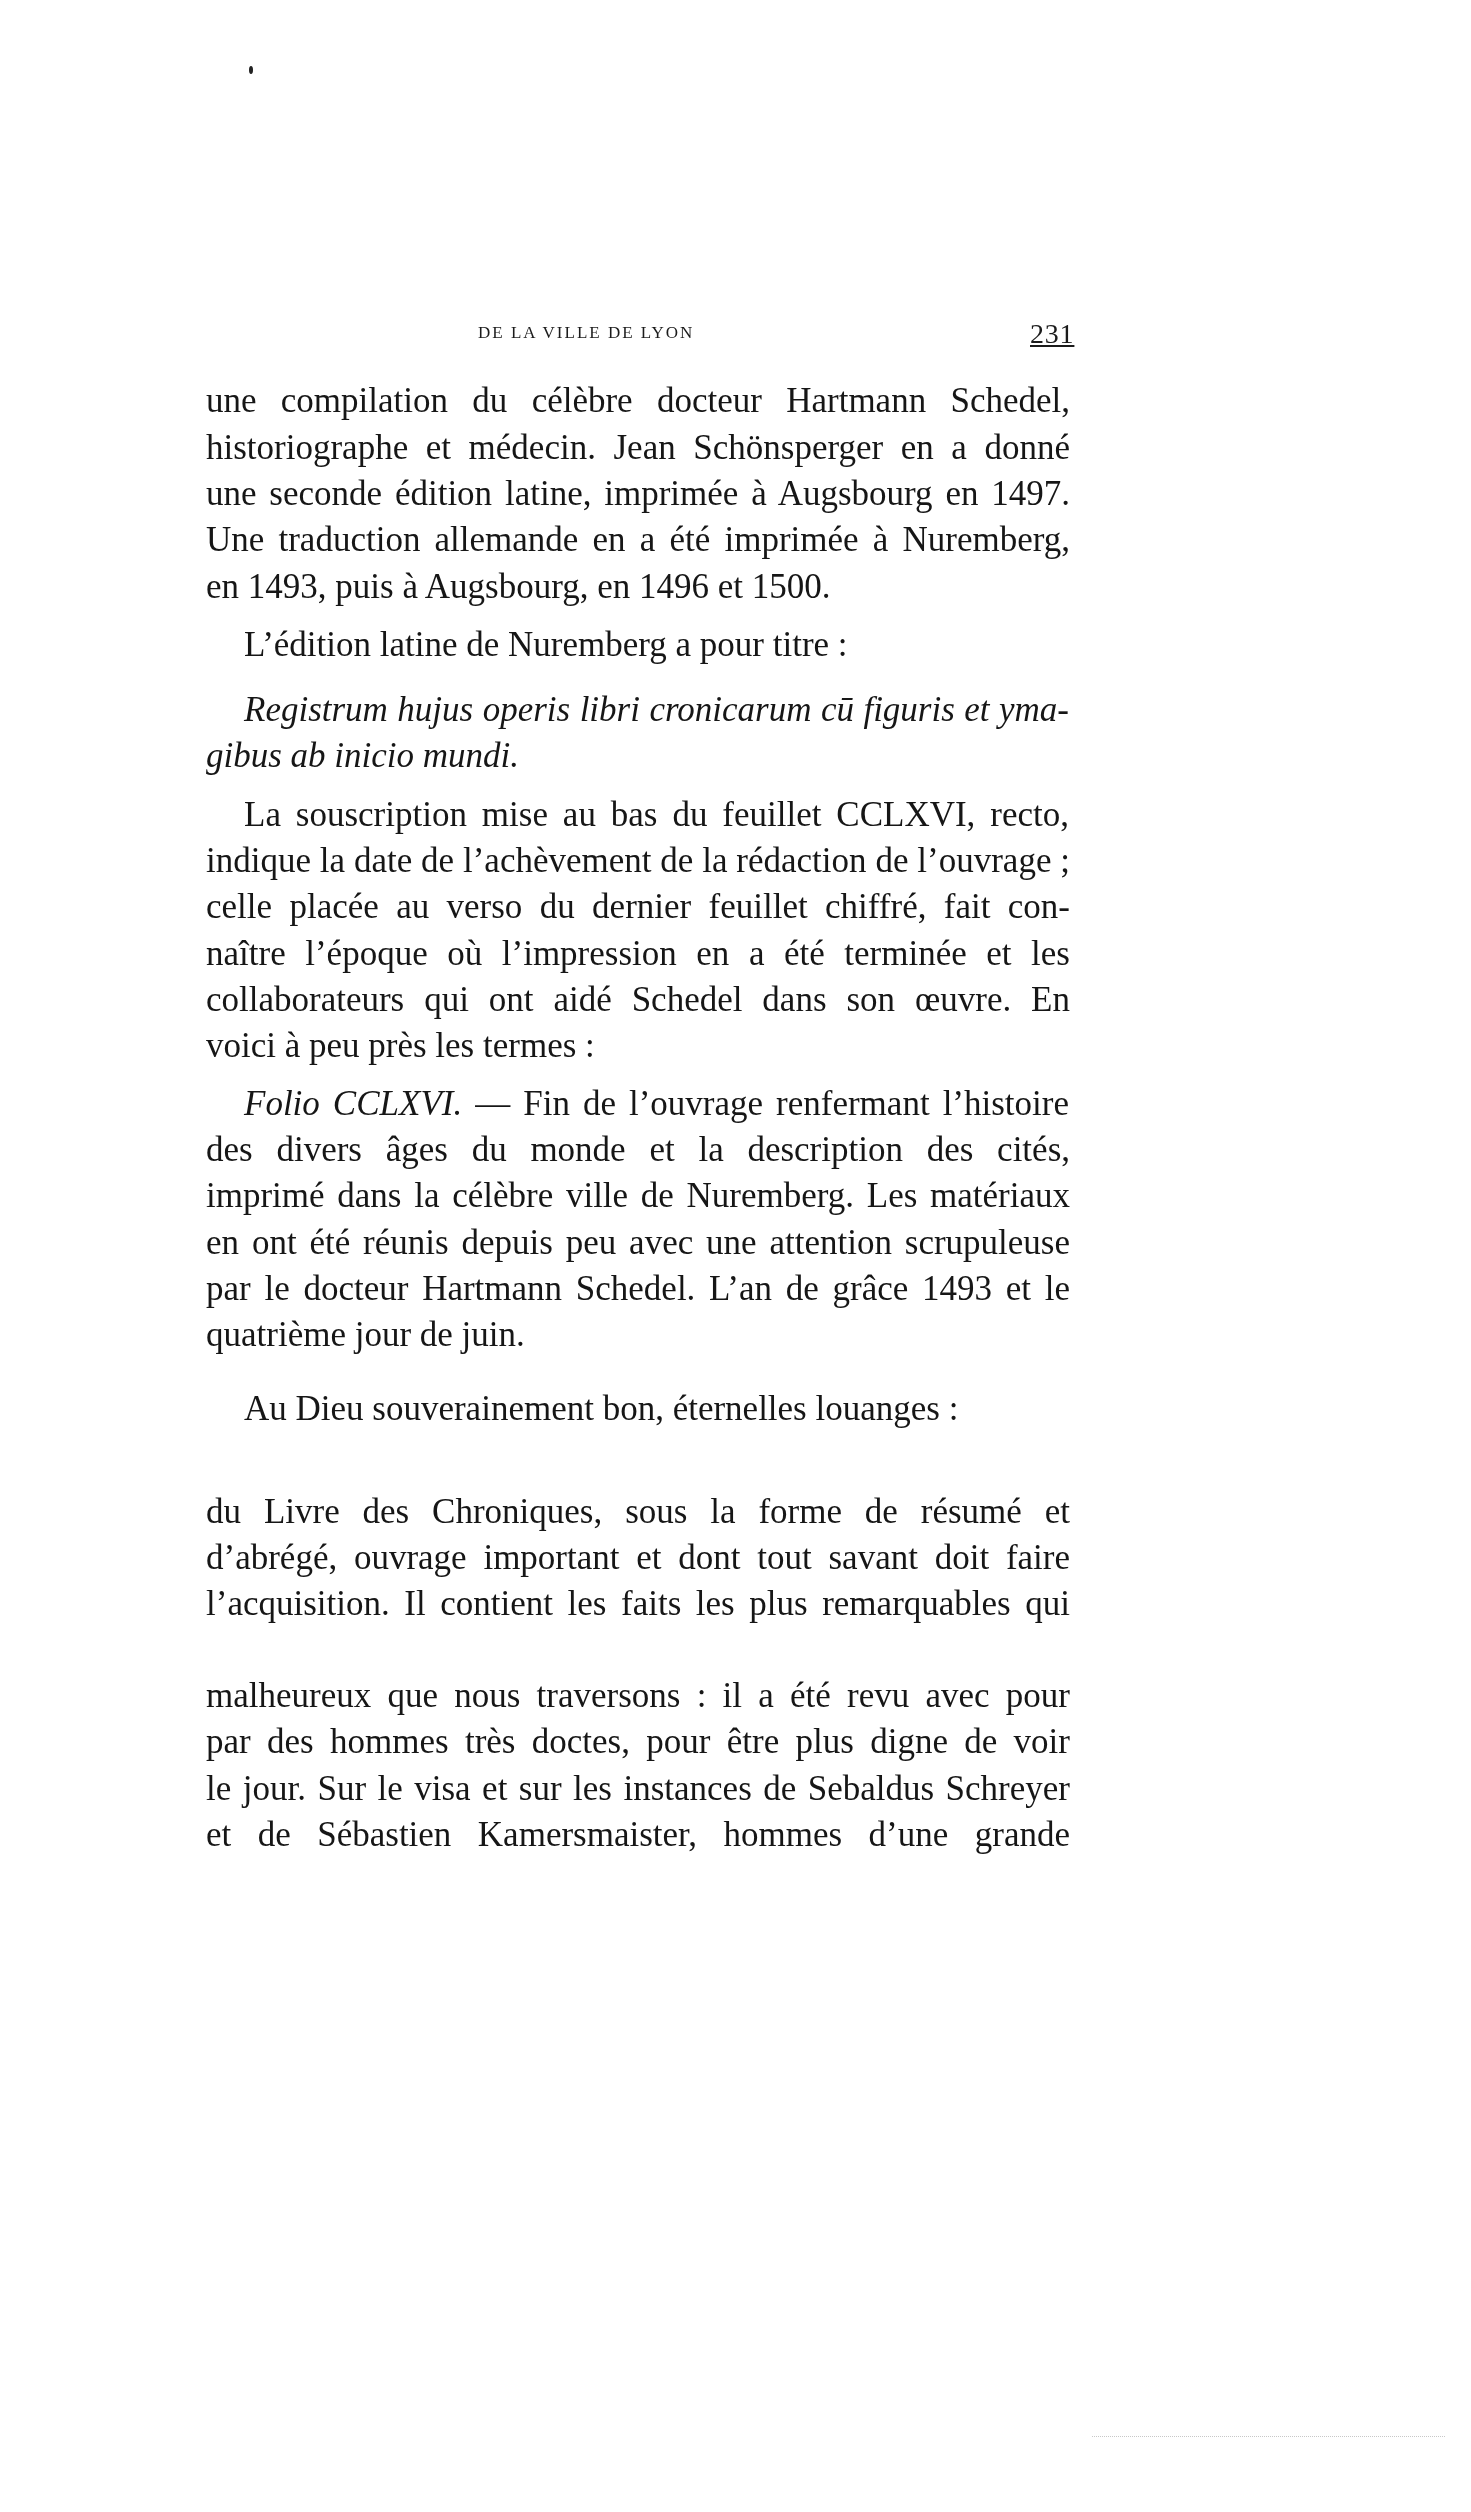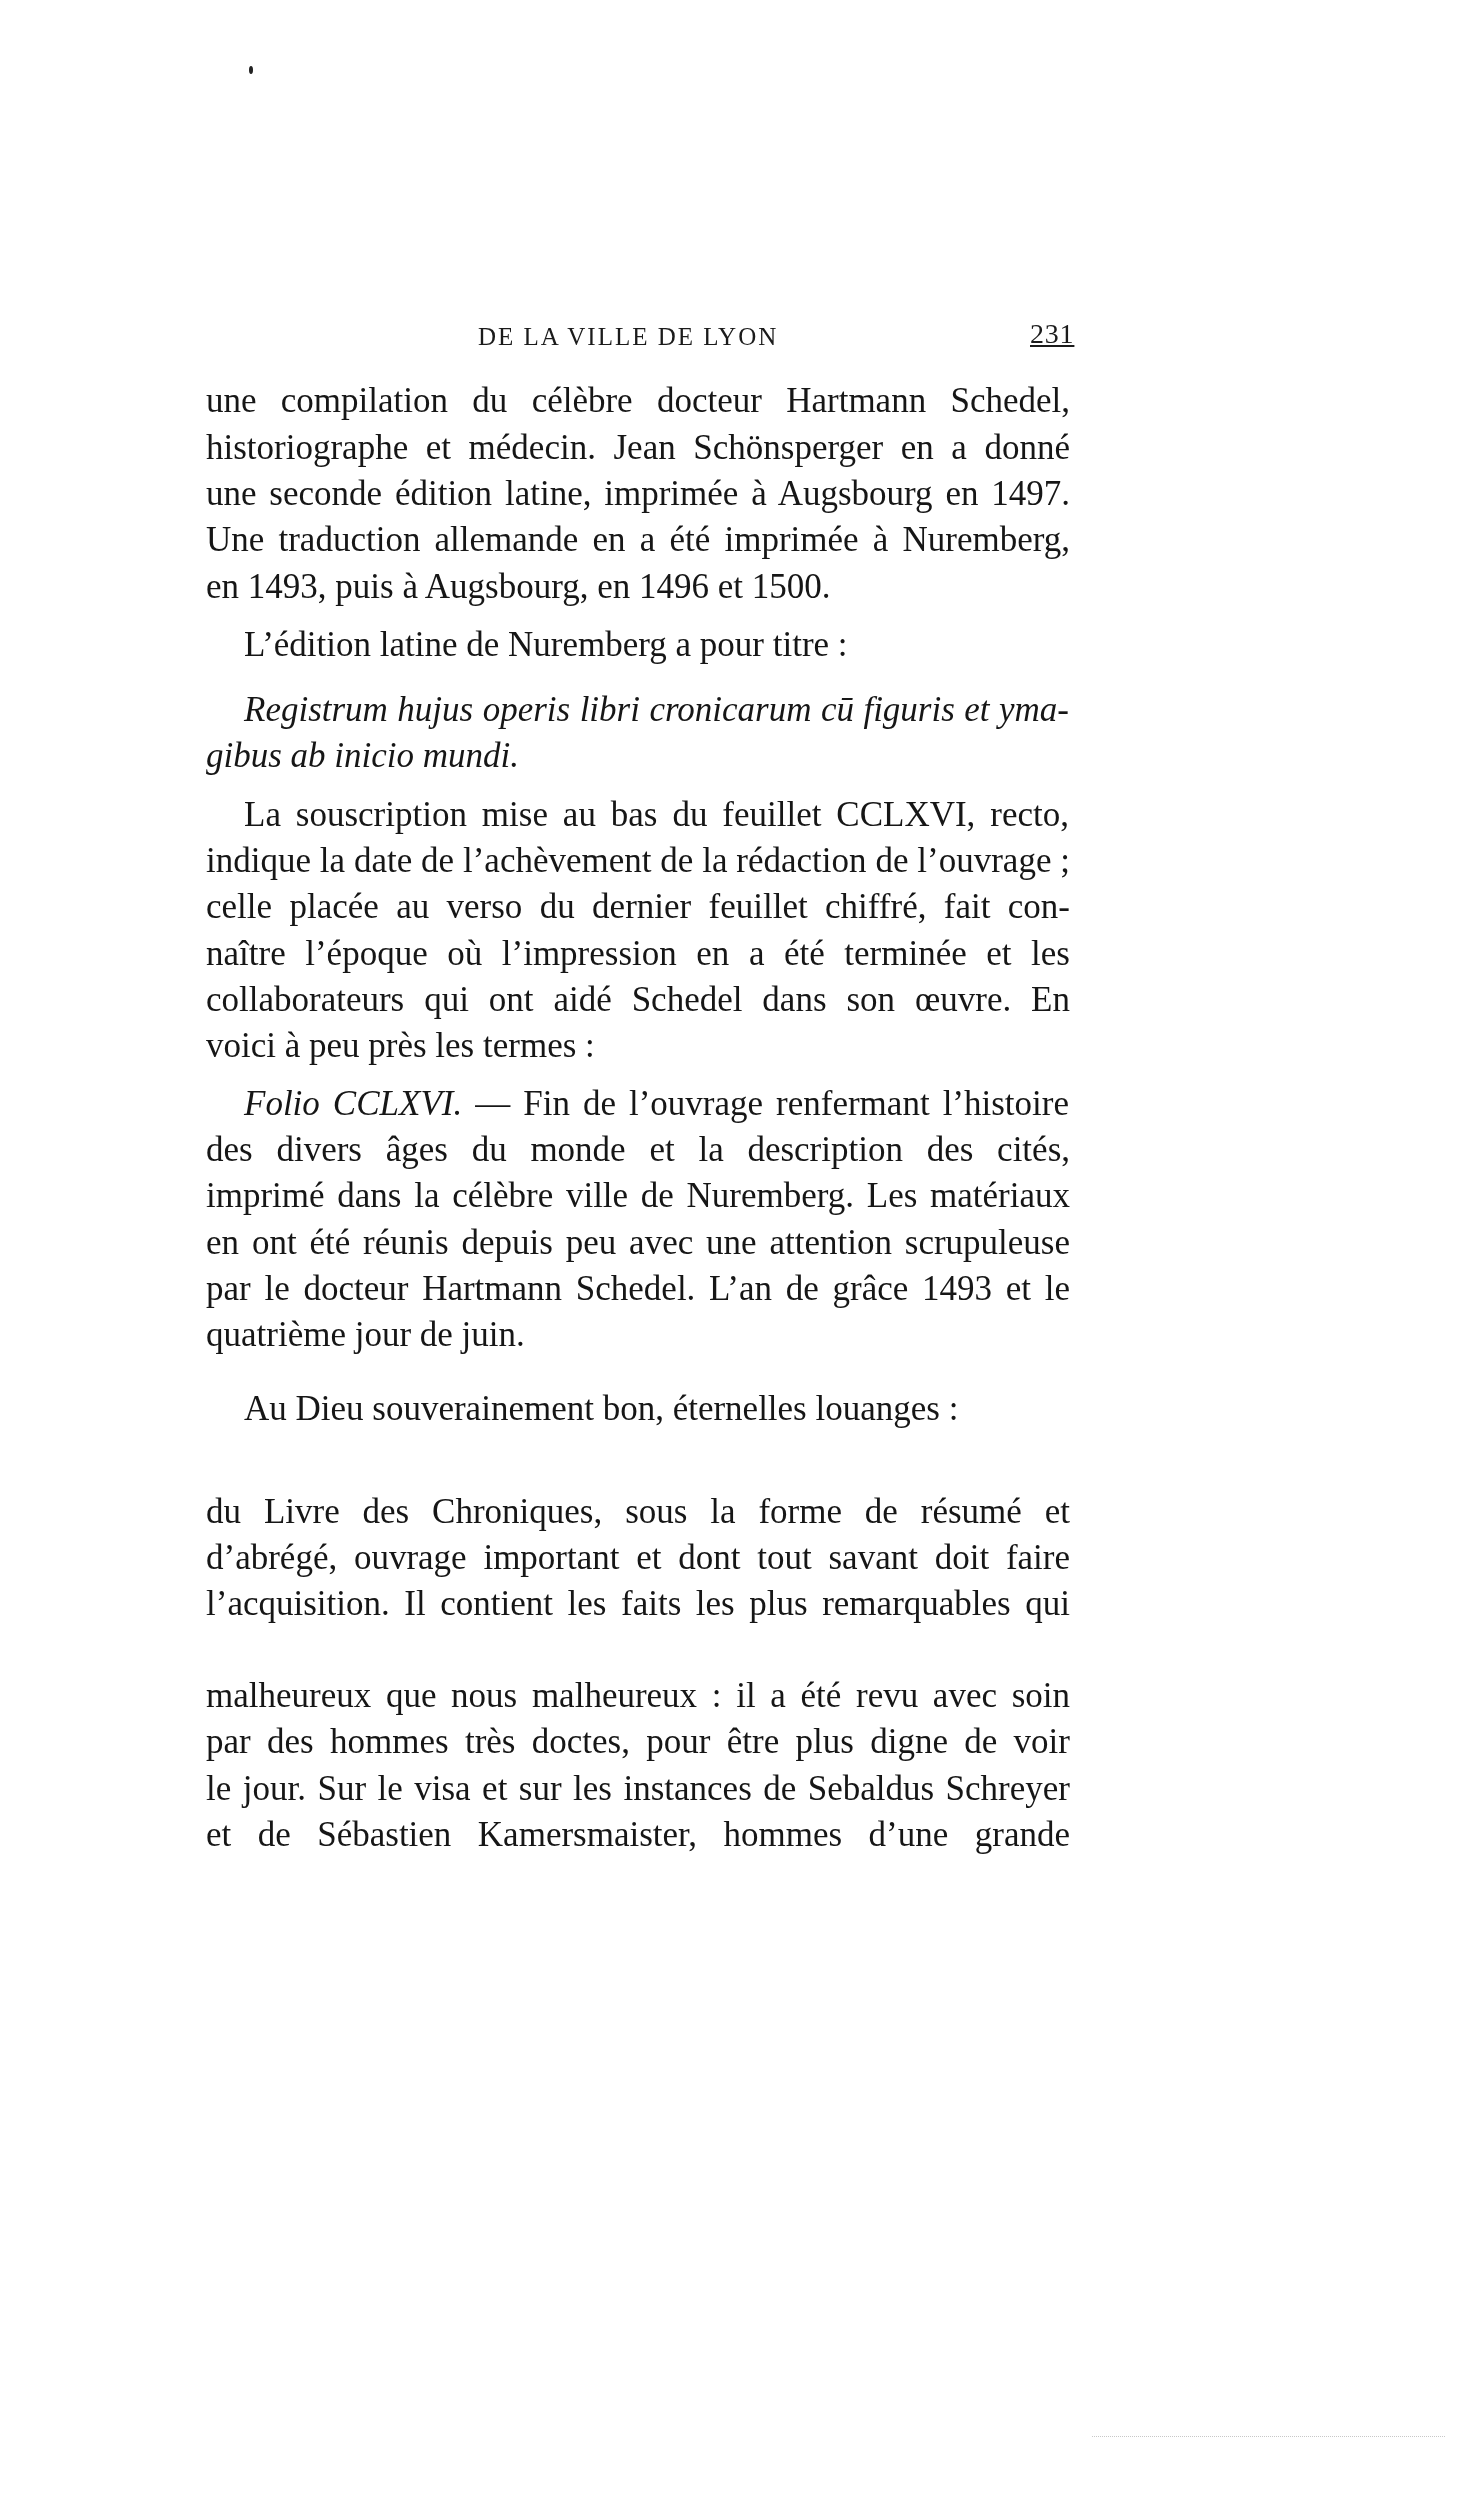--- a/index.html
+++ b/index.html
@@ -28,21 +28,21 @@
     top: 66px;
     width: 4px;
     height: 8px;
     border-radius: 50%;
     background: #222;
   }
   .running-head {
     position: absolute;
     left: 478px;
     top: 323px;
-    font-size: 25px;
+    font-size: 17px;
     letter-spacing: 2px;
     white-space: nowrap;
     color: #1b1b1b;
   }
   .folio {
     position: absolute;
     left: 1030px;
     top: 318px;
     font-size: 28px;
     letter-spacing: 0.8px;
@@ -113,20 +113,20 @@
   <div class="line" style="top:1172px;">imprimé dans la célèbre ville de Nuremberg. Les matériaux</div>
   <div class="line" style="top:1219px;">en ont été réunis depuis peu avec une attention scrupuleuse</div>
   <div class="line" style="top:1265px;">par le docteur Hartmann Schedel. L’an de grâce 1493 et le</div>
   <div class="line last" style="top:1311px;">quatrième jour de juin.</div>
 
   <div class="line indent last" style="top:1385px;">Au Dieu souverainement bon, éternelles louanges :</div>
 
   <div class="line" style="top:1488px;">du Livre des Chroniques, sous la forme de résumé et</div>
   <div class="line" style="top:1534px;">d’abrégé, ouvrage important et dont tout savant doit faire</div>
   <div class="line" style="top:1580px;">l’acquisition. Il contient les faits les plus remarquables qui</div>
-  <div class="line" style="top:1672px;">malheureux que nous malheureux : il a été revu avec soin</div>
+  <div class="line" style="top:1672px;">malheureux que nous traversons : il a été revu avec pour</div>
   <div class="line" style="top:1718px;">par des hommes très doctes, pour être plus digne de voir</div>
   <div class="line" style="top:1765px;">le jour. Sur le visa et sur les instances de Sebaldus Schreyer</div>
   <div class="line" style="top:1811px;">et de Sébastien Kamersmaister, hommes d’une grande</div>
 
   <div class="rule-noise"></div>
 </div>
 
 
 </body></html>

